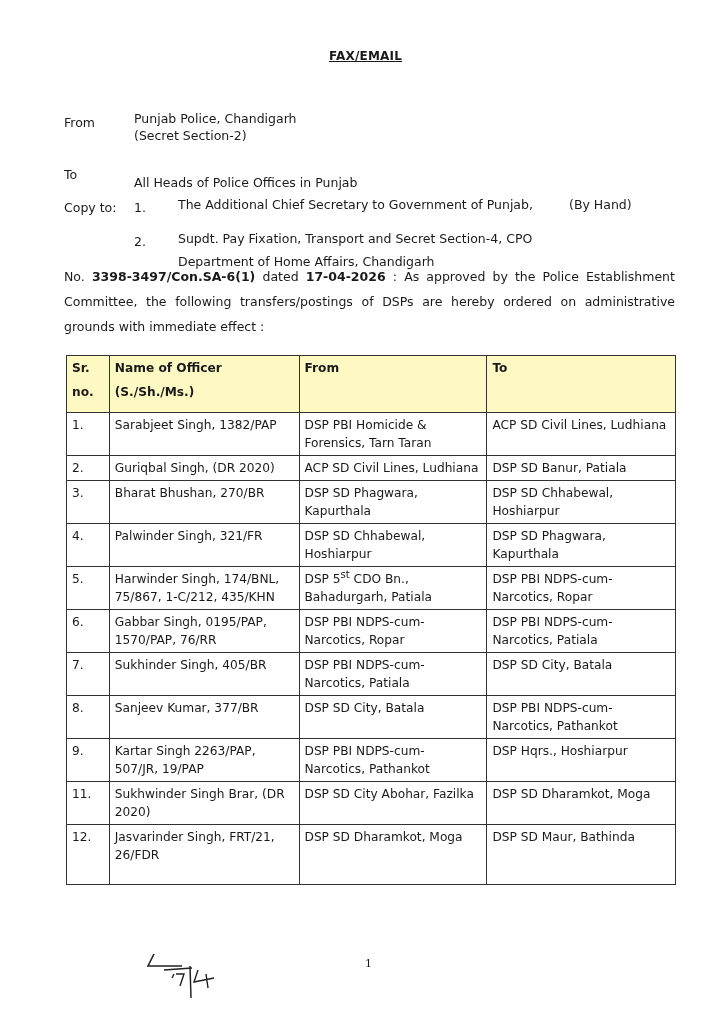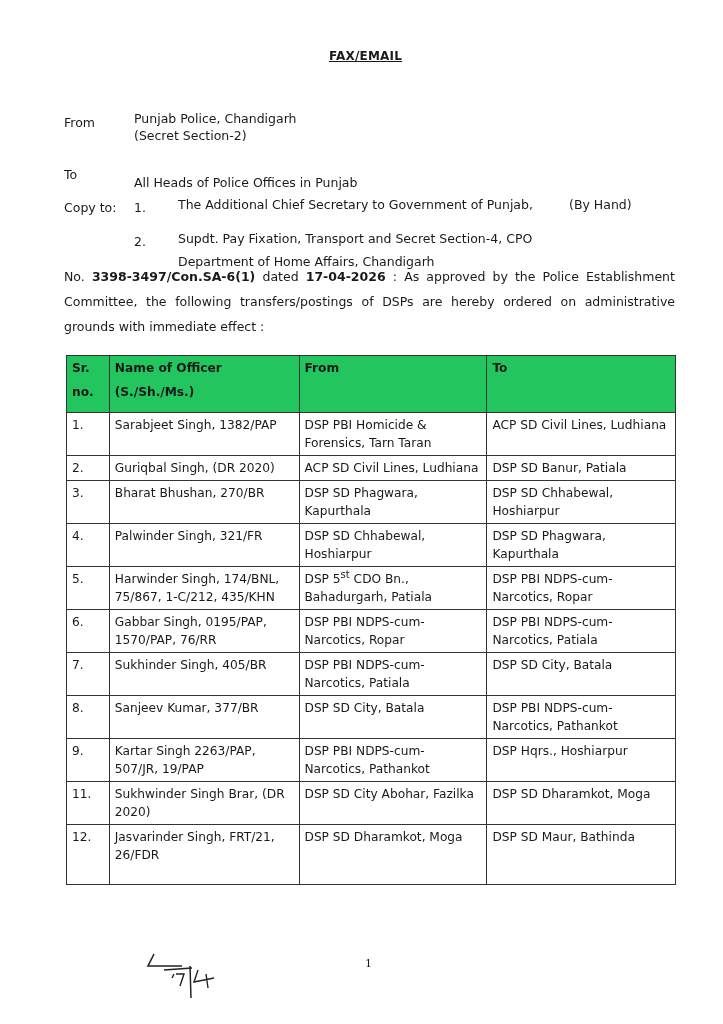--- a/index.html
+++ b/index.html
@@ -22,21 +22,21 @@
     font-size:12.5px; line-height:25px; text-align:justify; text-align-last:left;
   }
   .para b { font-weight:bold; }
   table.transfers {
     position:absolute; left:66px; top:355px; width:610px;
     border-collapse:collapse; font-size:12.2px; line-height:18px;
   }
   table.transfers th, table.transfers td {
     border:1.3px solid #333; vertical-align:top; text-align:left; padding:3px 5px 3px 5px;
   }
-  table.transfers th { background:#22c55e; font-weight:bold; line-height:24px; padding-top:0; padding-bottom:0; height:56px; }
+  table.transfers th { background:#fef9c3; font-weight:bold; line-height:24px; padding-top:0; padding-bottom:0; height:56px; }
   table.transfers th.c1 { line-height:24px; }
   .c1 { width:32px; }
   .c2 { width:181px; }
   .c3 { width:177px; }
   .c4 { width:178px; }
   sup { font-size:10px; line-height:0; }
   .sig {
     position:absolute; left:142px; top:952px;
   }
   .page-num { position:absolute; left:365px; top:957px; font-size:11px; font-family:"DejaVu Serif", serif; }

